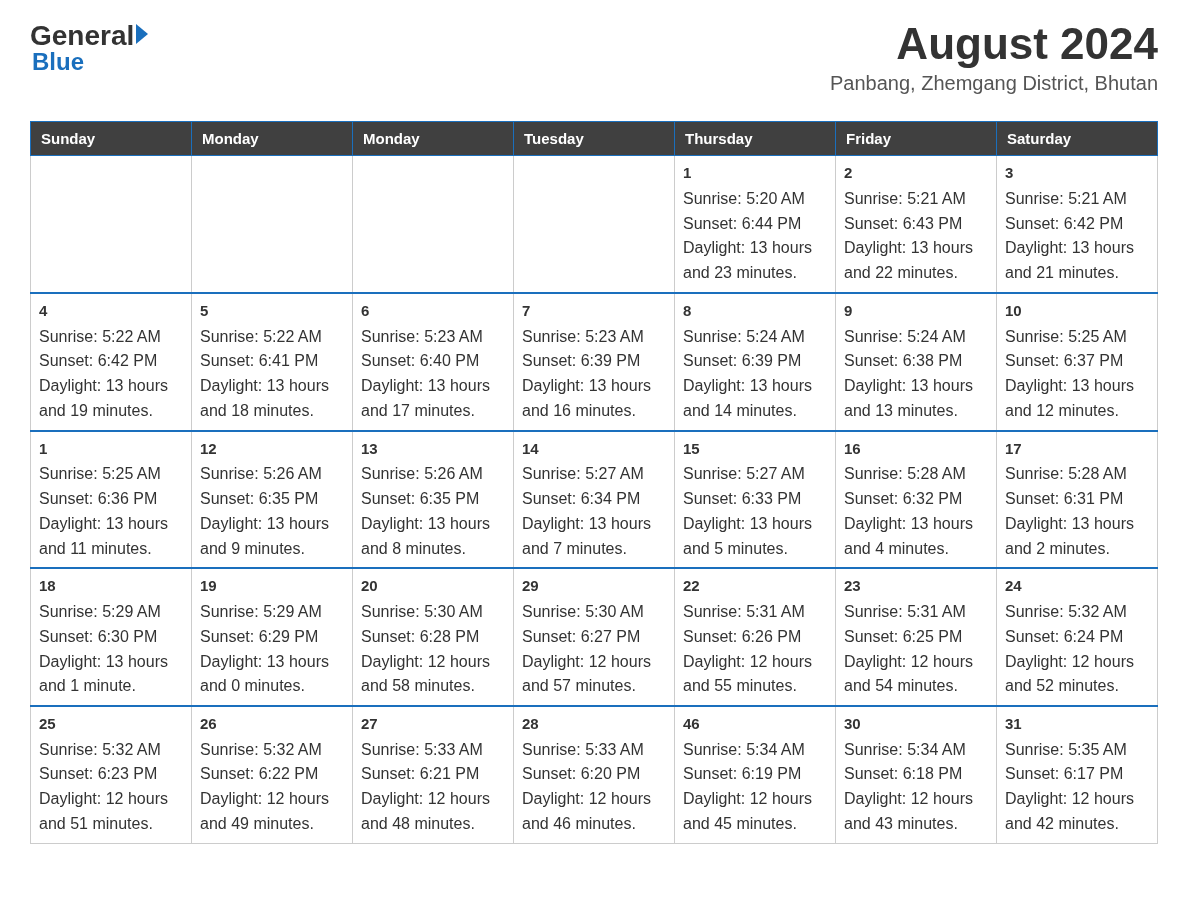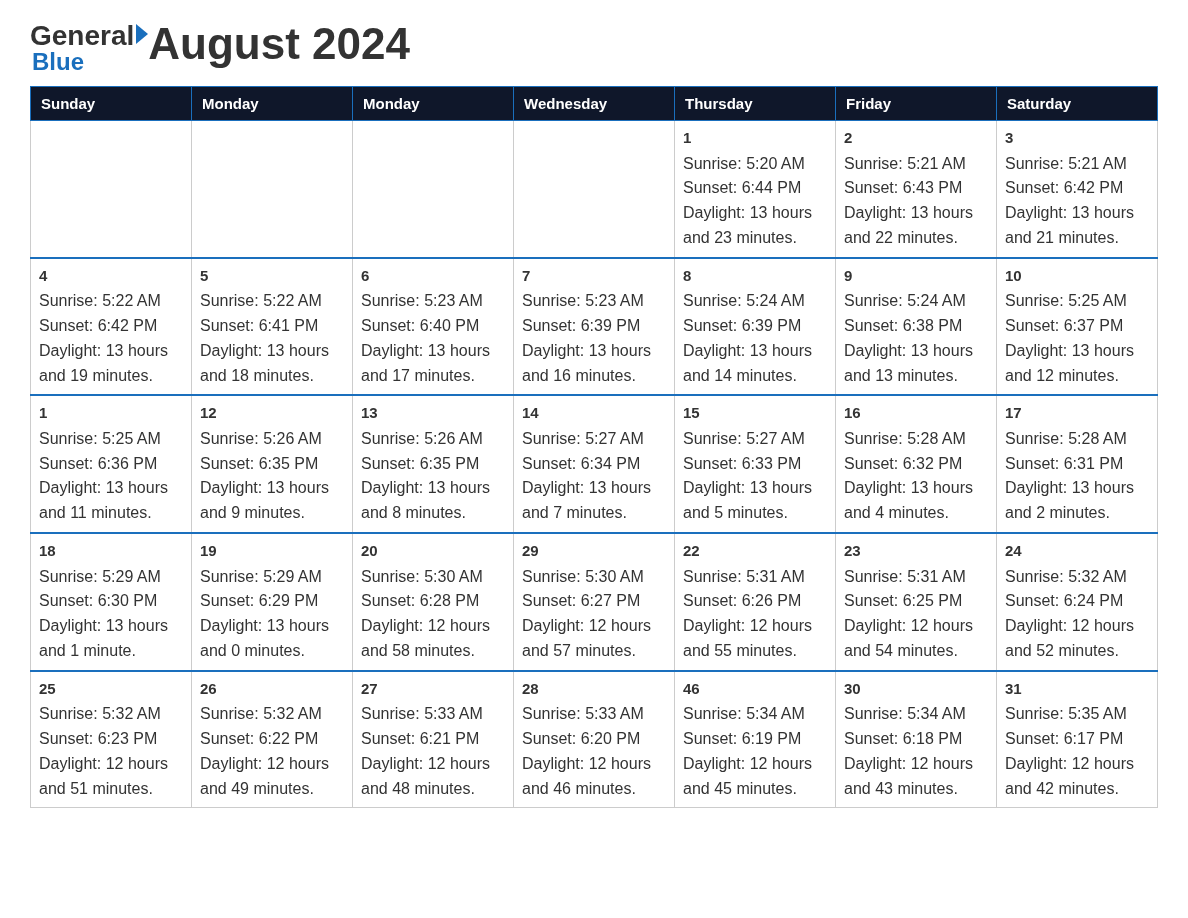--- a/index.html
+++ b/index.html
@@ -6,22 +6,23 @@
     body {
       font-family: Arial, sans-serif;
       background: #fff;
       color: #333;
       padding: 20px 30px;
       width: 1188px;
       min-height: 918px;
     }
     .header {
       display: flex;
+      justify-content: space-between;
       align-items: flex-start;
-      margin-bottom: 10px;
+      margin-bottom: 26px;
     }
     .logo {
       display: flex;
       flex-direction: column;
       align-items: flex-start;
     }
     .logo-text {
       display: flex;
       align-items: center;
       font-size: 28px;
@@ -57,21 +58,21 @@
       font-size: 20px;
       color: #555;
       margin-top: 4px;
     }
     .calendar {
       width: 100%;
       border-collapse: collapse;
       margin-top: 10px;
     }
     .calendar th {
-      background-color: #0f172a;
+      background-color: #404040;
       color: #fff;
       padding: 8px 10px;
       font-size: 15px;
       font-weight: bold;
       text-align: left;
       border: 1px solid #1a6fbd;
     }
     .calendar td {
       vertical-align: top;
       padding: 6px 8px;
@@ -106,30 +107,31 @@
 <div class="header">
   <div class="logo">
     <div class="logo-text">
       <span>General</span>
       <span class="logo-arrow"></span>
     </div>
     <div class="logo-sub">Blue</div>
   </div>
   <div class="title-section">
     <div class="main-title">August 2024</div>
+    <div class="subtitle">Panbang, Zhemgang District, Bhutan</div>
   </div>
 </div>
 
 <table class="calendar">
   <thead>
     <tr>
     <th>Sunday</th>
         <th>Monday</th>
         <th>Monday</th>
-        <th>Wednesday</th>
+        <th>Tuesday</th>
         <th>Thursday</th>
         <th>Friday</th>
         <th>Saturday</th>
       </tr>
   </thead>
   <tbody id="calendar-body">
   <tr>
         <td class="empty-cell"></td>
         <td class="empty-cell"></td>
         <td class="empty-cell"></td>

